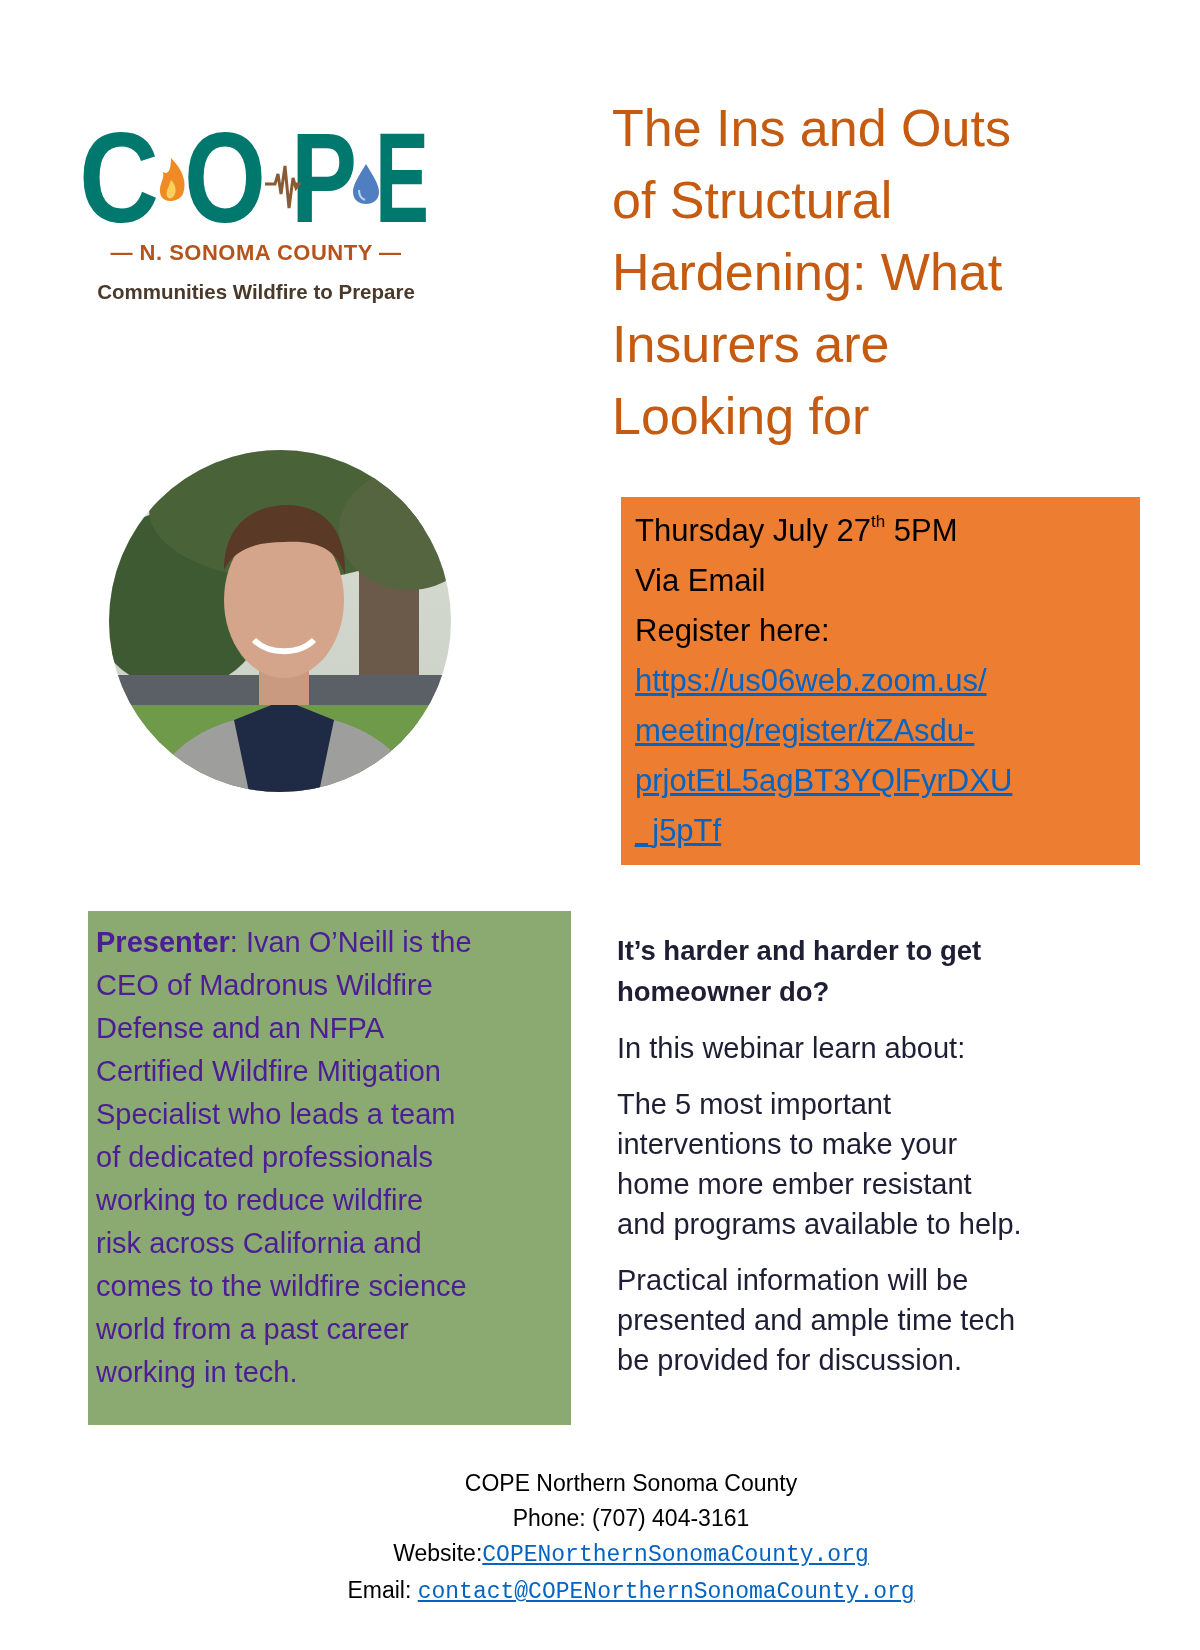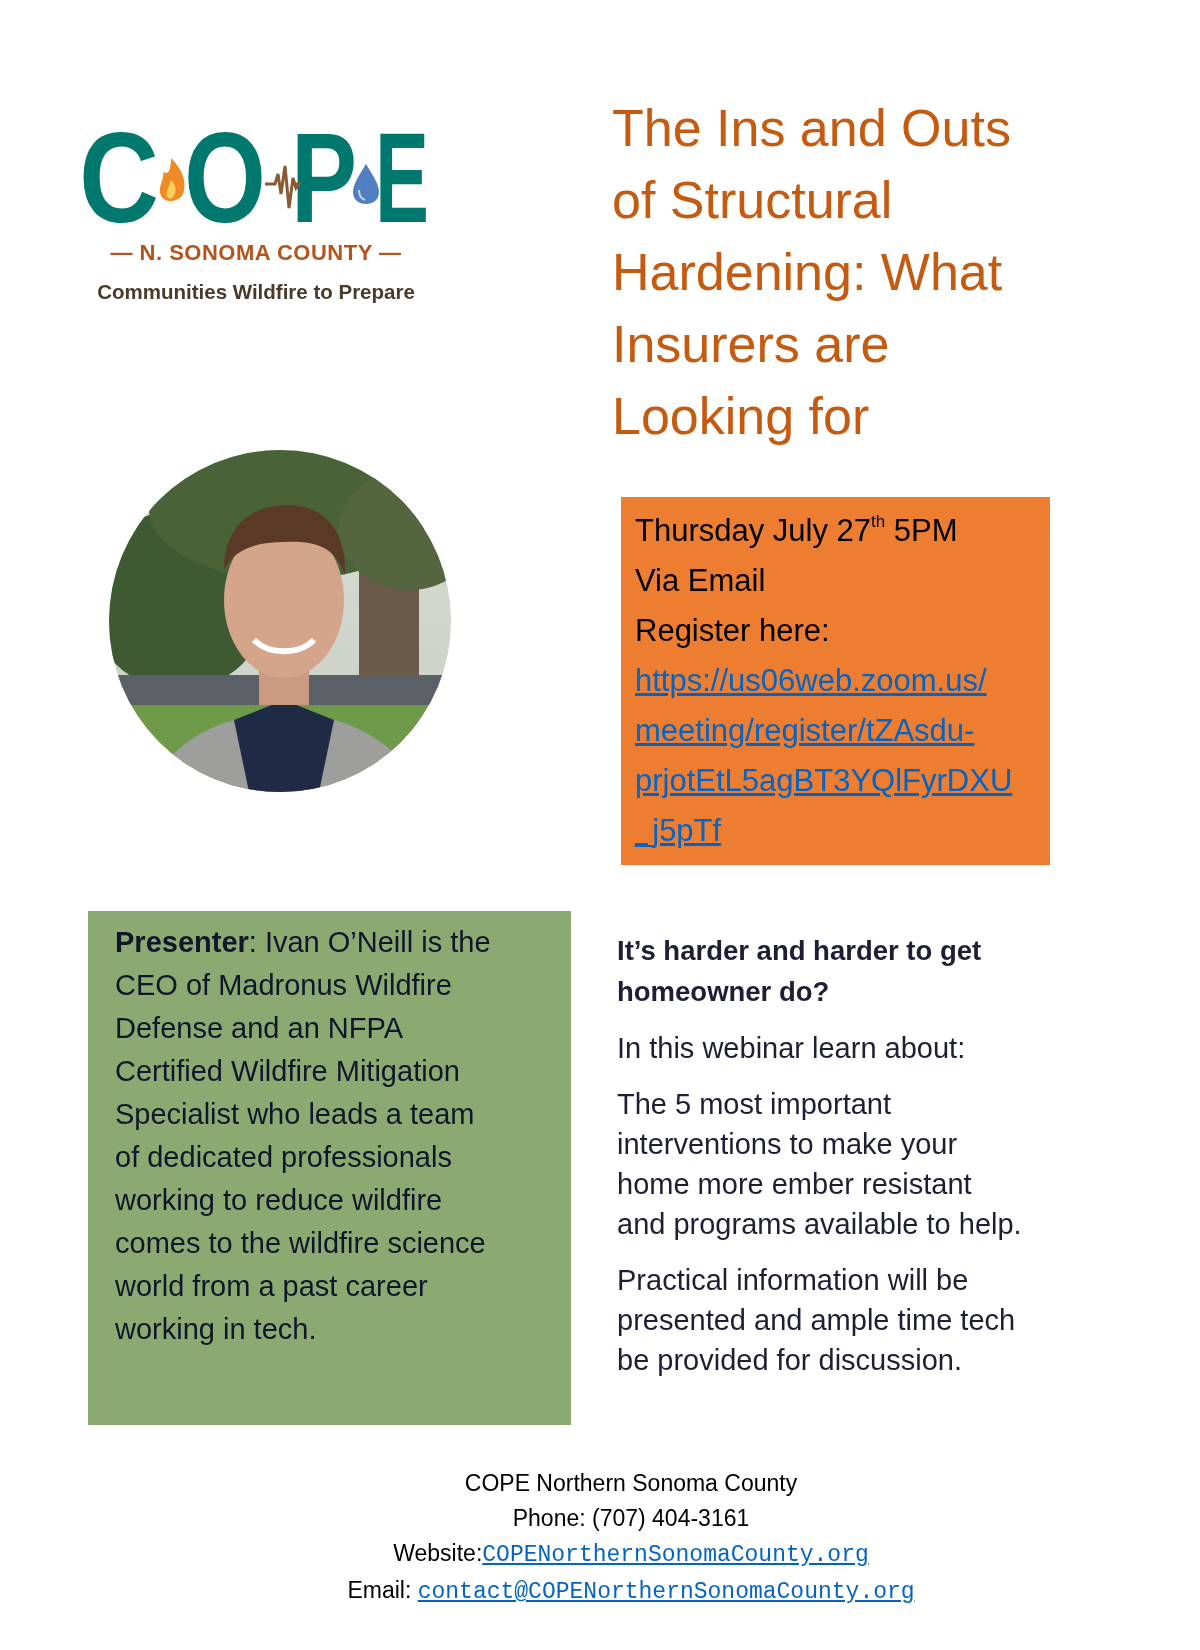--- a/index.html
+++ b/index.html
@@ -16,28 +16,28 @@
               color:#4A3A2C; font-weight:bold; font-size:20.5px; line-height:31px; }
 
   
   .title { left:612px; top:92px; width:560px; color:#C55A11; font-size:52px; line-height:72px; }
   .title div { white-space:nowrap; }
 
   
   .photo { left:109px; top:450px; width:342px; height:342px; border-radius:50%; overflow:hidden; }
 
   
-  .event { left:621px; top:497px; width:429px; height:368px; background:#ED7D31; }
+  .event { left:621px; top:497px; width:519px; height:368px; background:#ED7D31; }
   .event-inner { position:absolute; left:14px; top:9px; font-size:31px; line-height:50px; color:#000; }
   .event-inner sup { font-size:17px; line-height:0; position:relative; top:-3px; }
   .event-link { color:#0563C1; text-decoration:underline; white-space:nowrap; display:block; }
 
   
   .presenter { left:88px; top:911px; width:483px; height:514px; background:#8AAA72; }
-  .presenter-text { position:absolute; left:27px; top:10px; width:460px; font-size:29px; line-height:43px; color:#0f172a; }
+  .presenter-text { position:absolute; left:8px; top:10px; width:460px; font-size:29px; line-height:43px; color:#4c1d95; }
   .presenter-text div { white-space:nowrap; }
 
   
   .right { left:617px; top:930px; width:560px; color:#1E1E34; }
   .q { font-weight:bold; font-size:27.5px; line-height:41px; }
   .q div, .p div { white-space:nowrap; }
   .p { font-size:29px; line-height:40px; }
 
   
   .footer { left:0; width:1262px; top:1466px; text-align:center; font-size:23px; line-height:35px; color:#000; }
@@ -118,20 +118,21 @@
 
 <div class="abs presenter">
   <div class="presenter-text">
     <div><b>Presenter</b><span>: Ivan O’Neill is the</span></div>
     <div>CEO of Madronus Wildfire</div>
     <div>Defense and an NFPA</div>
     <div>Certified Wildfire Mitigation</div>
     <div>Specialist who leads a team</div>
     <div>of dedicated professionals</div>
     <div>working to reduce wildfire</div>
+    <div>risk across California and</div>
     <div>comes to the wildfire science</div>
     <div>world from a past career</div>
     <div>working in tech.</div>
   </div>
 </div>
 
 <div class="abs right">
   <div class="q">
     <div>It’s harder and harder to get</div>
     <div>homeowner do?</div>

